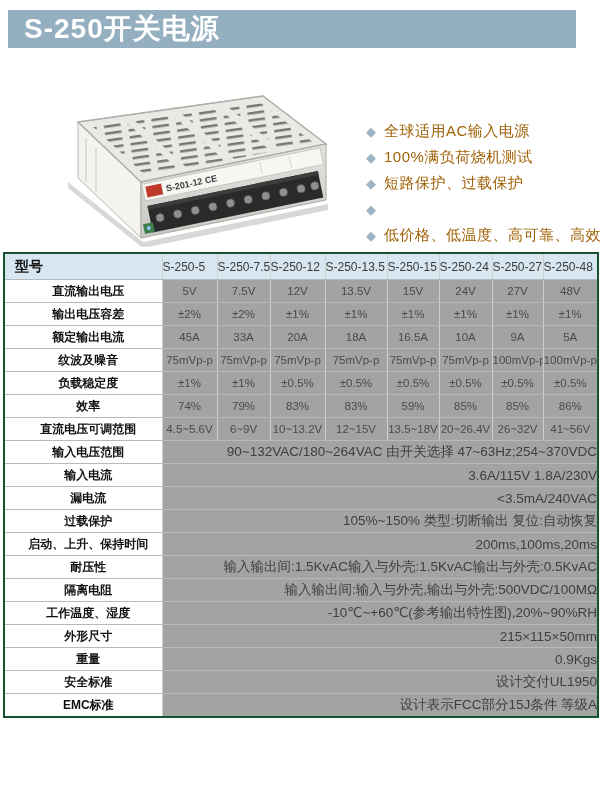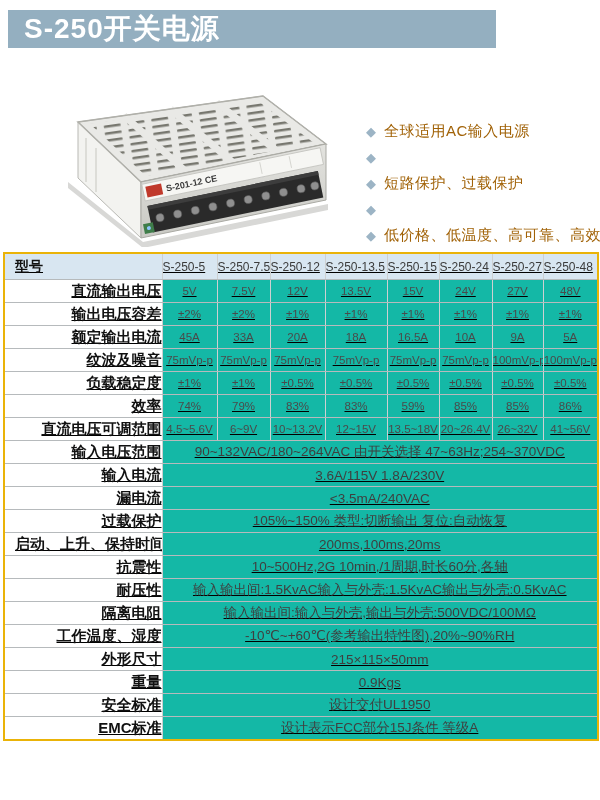--- a/index.html
+++ b/index.html
@@ -3,21 +3,21 @@
 <meta charset="utf-8">
 <style>
   html,body{margin:0;padding:0;}
   body{
     width:600px;height:800px;position:relative;background:#ffffff;
     font-family:"Liberation Sans","DejaVu Sans",sans-serif;
     -webkit-font-smoothing:antialiased;overflow:hidden;
   }
   
   .title-bar{
-    position:absolute;left:8px;top:10px;width:488px;height:38px;
+    position:absolute;left:8px;top:10px;width:568px;height:38px;
     background:#94afc0;display:flex;align-items:center;
   }
   .title-bar h1{
     margin:0 0 0 16px;color:#ffffff;font-size:28px;font-weight:bold;
     letter-spacing:1px;line-height:1;
   }
   
   .product-wrap{position:absolute;left:48px;top:82px;width:300px;height:165px;}
   
   .features{
@@ -29,44 +29,44 @@
   .features .diamond{
     color:#9cb4c5;font-size:13px;margin-right:8px;line-height:1;
   }
   .features .ftext{
     font-size:15px;color:#a16207;letter-spacing:0.5px;
   }
   
   .spec-table{
     position:absolute;left:3px;top:252px;width:594px;
     border-collapse:collapse;table-layout:fixed;
-    border:2px solid #eab308;background:#14b8a6;text-decoration:underline;
+    border:2px solid #14532d;background:#a3a3a3;
   }
   .spec-table th,.spec-table td{
     border-top:1px solid #b6babc;border-bottom:1px solid #b6babc;
     border-left:1px solid #cdd0d1;border-right:1px solid #cdd0d1;
     padding:0;overflow:hidden;white-space:nowrap;
   }
   .spec-table thead th{
     background:#d8e6f1;height:25px;font-size:12px;font-weight:normal;
     color:#3b3b3b;text-align:left;
   }
   .spec-table thead th.lbl{
     text-align:left;padding-left:10px;font-size:14px;font-weight:bold;color:#111;
   }
   .spec-table tbody td{height:22px;}
   .spec-table td.lbl{
-    text-align:right;padding-left:10px;font-size:15px;font-weight:bold;color:#111;
+    text-align:center;padding-left:10px;font-size:12px;font-weight:bold;color:#111;
     background:#ffffff;
   }
   .spec-table td.val{
     text-align:center;font-size:11.5px;color:#4a4a4a;
   }
   .spec-table td.spanval{
-    text-align:center;padding-left:0;font-size:13.5px;color:#3f3f3f;
+    text-align:right;padding-left:0;font-size:13.5px;color:#3f3f3f;
   }
 </style>
 </head>
 <body>
 
 <div class="title-bar">
   <h1>S-250开关电源</h1>
 </div>
 
 <div class="product-wrap">
@@ -127,20 +127,21 @@
   </svg>
 </div>
 
 <ul class="features">
     <li>
       <span class="diamond">◆</span>
       <span class="ftext">全球适用AC输入电源</span>
     </li>
     <li>
       <span class="diamond">◆</span>
+      <span class="ftext">100%满负荷烧机测试</span>
     </li>
     <li>
       <span class="diamond">◆</span>
       <span class="ftext">短路保护、过载保护</span>
     </li>
     <li>
       <span class="diamond">◆</span>
     </li>
     <li>
       <span class="diamond">◆</span>
@@ -265,24 +266,20 @@
       </tr>
       <tr>
         <td class="lbl">过载保护</td>
         <td class="spanval" colspan="8">105%~150% 类型:切断输出  复位:自动恢复</td>
       </tr>
       <tr>
         <td class="lbl">启动、上升、保持时间</td>
         <td class="spanval" colspan="8">200ms,100ms,20ms</td>
       </tr>
       <tr>
-        <td class="lbl">抗震性</td>
-        <td class="spanval" colspan="8">10~500Hz,2G 10min,/1周期,时长60分,各轴</td>
-      </tr>
-      <tr>
         <td class="lbl">耐压性</td>
         <td class="spanval" colspan="8">输入输出间:1.5KvAC输入与外壳:1.5KvAC输出与外壳:0.5KvAC</td>
       </tr>
       <tr>
         <td class="lbl">隔离电阻</td>
         <td class="spanval" colspan="8">输入输出间:输入与外壳,输出与外壳:500VDC/100MΩ</td>
       </tr>
       <tr>
         <td class="lbl">工作温度、湿度</td>
         <td class="spanval" colspan="8">-10℃~+60℃(参考输出特性图),20%~90%RH</td>

